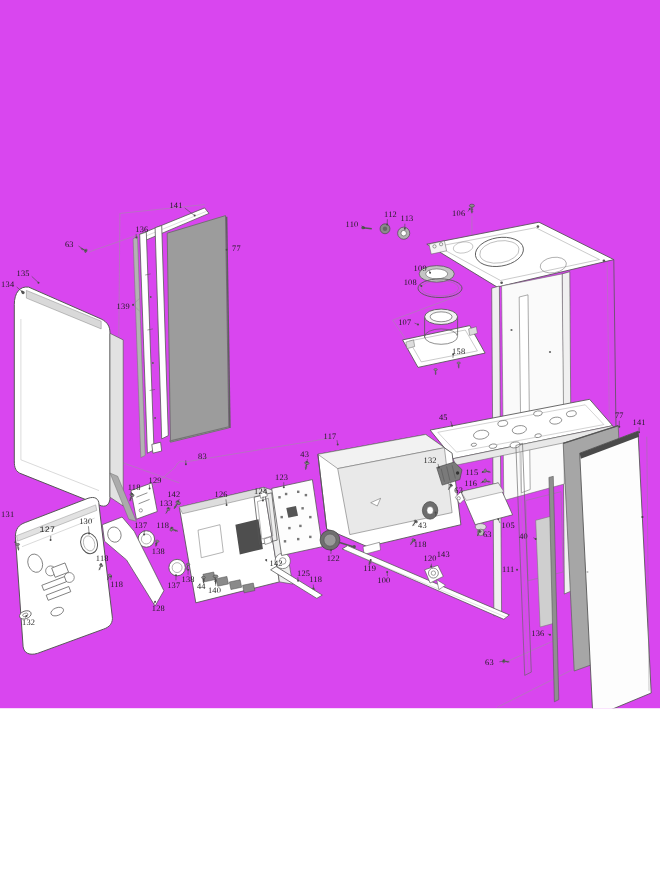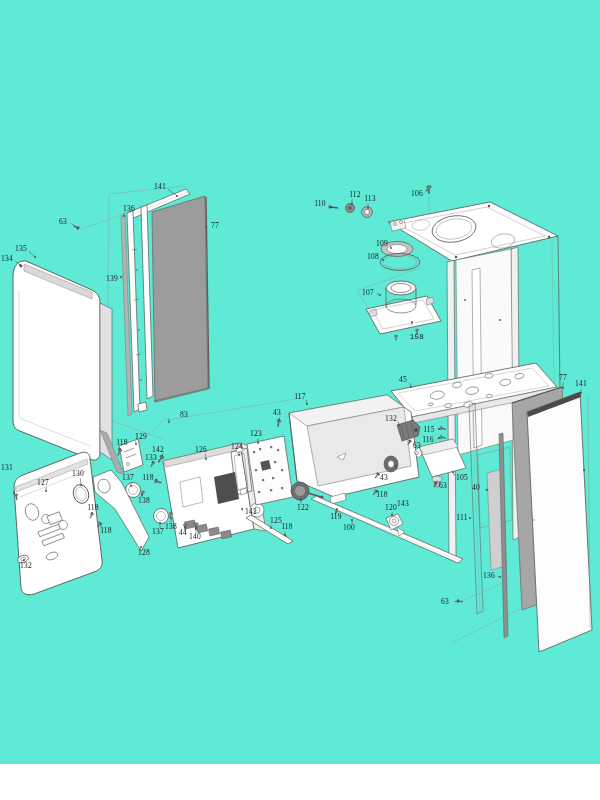--- a/index.html
+++ b/index.html
@@ -1,16 +1,16 @@
 <!DOCTYPE html>
 <html><head>
 <meta charset="utf-8">
 <style>
   html,body{margin:0;padding:0;background:#fff;}
-  #canvas{position:relative;width:600px;height:764px;background:#5eead4;overflow:hidden;
+  #canvas{position:relative;width:600px;height:644px;background:#d946ef;overflow:hidden;
           font-family:"Liberation Serif","DejaVu Serif",serif;}
   #art{position:absolute;left:0;top:0;}
   #callout-layer{position:absolute;left:0;top:0;width:600px;height:800px;pointer-events:none;}
   .callout{position:absolute;transform:translate(-50%,-50%);font-size:7.6px;line-height:1;
            color:#1a1a1a;white-space:nowrap;letter-spacing:0.2px;}
 </style>
 </head>
 <body>
 
 <div id="canvas">
@@ -445,21 +445,21 @@
       <span class="callout" style="left: 21px; top: 249px; color: rgb(26, 26, 26);">135</span>
       <span class="callout" style="left: 7px; top: 259px; color: rgb(26, 26, 26);">134</span>
       <span class="callout" style="left: 163px; top: 415px; color: rgb(26, 26, 26); padding-left: 42px;">83</span>
       <span class="callout" style="left: 320px; top: 204px; color: rgb(26, 26, 26);">110</span>
       <span class="callout" style="left: 355px; top: 195px; color: rgb(26, 26, 26);">112</span>
       <span class="callout" style="left: 370px; top: 199px; color: rgb(26, 26, 26);">113</span>
       <span class="callout" style="left: 417px; top: 194px; color: rgb(26, 26, 26);">106</span>
       <span class="callout" style="left: 382px; top: 244px; color: rgb(26, 26, 26);">109</span>
       <span class="callout" style="left: 373px; top: 257px; color: rgb(26, 26, 26);">108</span>
       <span class="callout" style="left: 368px; top: 293px; color: rgb(26, 26, 26);">107</span>
-      <span class="callout" style="left: 417px; top: 338px; color: rgb(26, 26, 26); font-family: Liberation Mono, monospace;">158</span>
+      <span class="callout" style="left: 417px; top: 320px; color: rgb(26, 26, 26);">158</span>
       <span class="callout" style="left: 403px; top: 380px; color: rgb(26, 26, 26);">45</span>
       <span class="callout" style="left: 563px; top: 378px; color: rgb(26, 26, 26);">77</span>
       <span class="callout" style="left: 581px; top: 384px; color: rgb(26, 26, 26);">141</span>
       <span class="callout" style="left: 391px; top: 419px; color: rgb(26, 26, 26);">132</span>
       <span class="callout" style="left: 429px; top: 430px; color: rgb(26, 26, 26);">115</span>
       <span class="callout" style="left: 428px; top: 440px; color: rgb(26, 26, 26);">116</span>
       <span class="callout" style="left: 417px; top: 446px; color: rgb(26, 26, 26);">63</span>
       <span class="callout" style="left: 403px; top: 472px; color: rgb(26, 26, 26); margin-top: 32px;">143</span>
       <span class="callout" style="left: 384px; top: 478px; color: rgb(26, 26, 26);">43</span>
       <span class="callout" style="left: 382px; top: 495px; color: rgb(26, 26, 26);">118</span>
@@ -486,20 +486,20 @@
       <span class="callout" style="left: 183px; top: 533px; color: rgb(26, 26, 26);">44</span>
       <span class="callout" style="left: 195px; top: 537px; color: rgb(26, 26, 26);">140</span>
       <span class="callout" style="left: 251px; top: 512px; color: rgb(26, 26, 26);">142</span>
       <span class="callout" style="left: 303px; top: 508px; color: rgb(26, 26, 26);">122</span>
       <span class="callout" style="left: 336px; top: 517px; color: rgb(26, 26, 26);">119</span>
       <span class="callout" style="left: 349px; top: 528px; color: rgb(26, 26, 26);">100</span>
       <span class="callout" style="left: 391px; top: 508px; color: rgb(26, 26, 26);">120</span>
       <span class="callout" style="left: 276px; top: 521px; color: rgb(26, 26, 26);">125</span>
       <span class="callout" style="left: 287px; top: 527px; color: rgb(26, 26, 26);">118</span>
       <span class="callout" style="left: 7px; top: 468px; color: rgb(26, 26, 26);">131</span>
-      <span class="callout" style="left: 43px; top: 483px; color: rgb(26, 26, 26);">127</span>
+      <span class="callout" style="left: 43px; top: 483px; color: rgb(26, 26, 26); font-family: Liberation Mono, monospace;">127</span>
       <span class="callout" style="left: 78px; top: 474px; color: rgb(26, 26, 26);">130</span>
       <span class="callout" style="left: 93px; top: 508px; color: rgb(26, 26, 26);">118</span>
       <span class="callout" style="left: 106px; top: 531px; color: rgb(26, 26, 26);">118</span>
       <span class="callout" style="left: 144px; top: 553px; color: rgb(26, 26, 26);">128</span>
       <span class="callout" style="left: 26px; top: 566px; color: rgb(26, 26, 26);">132</span>
     </div>
 </div>
 
 </body></html>

